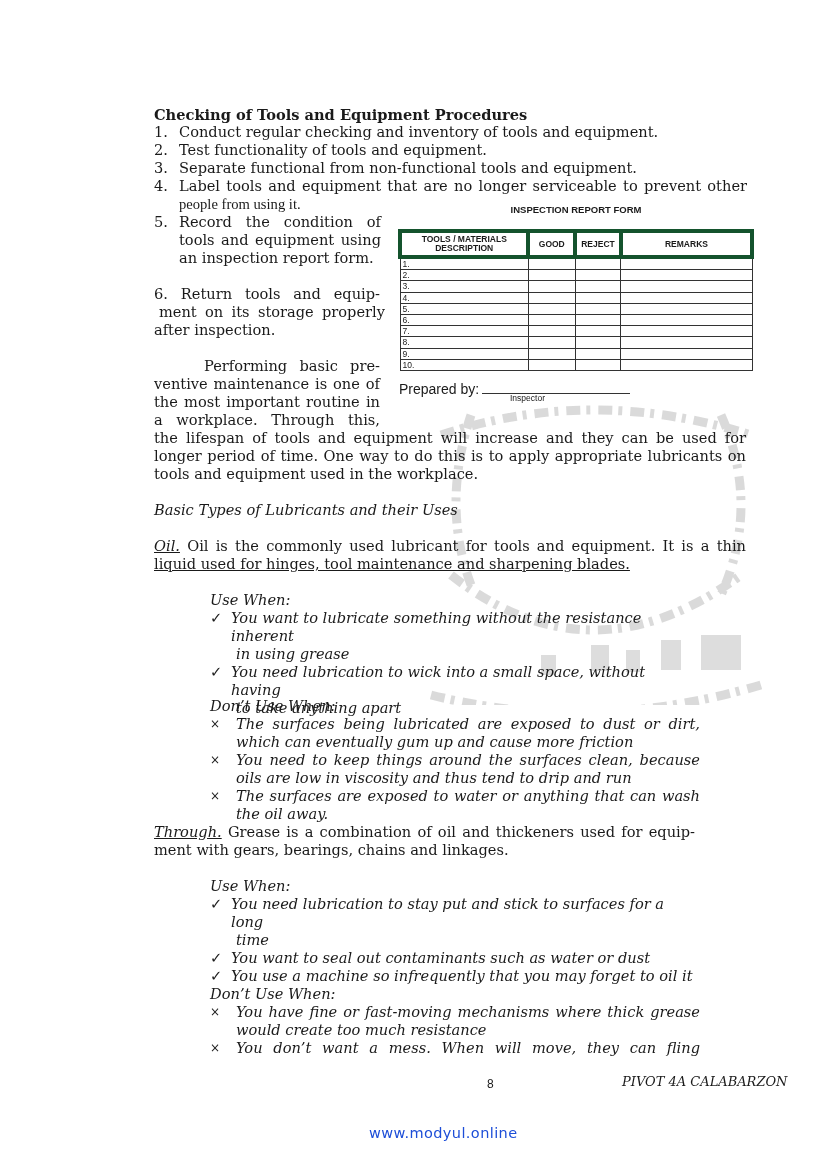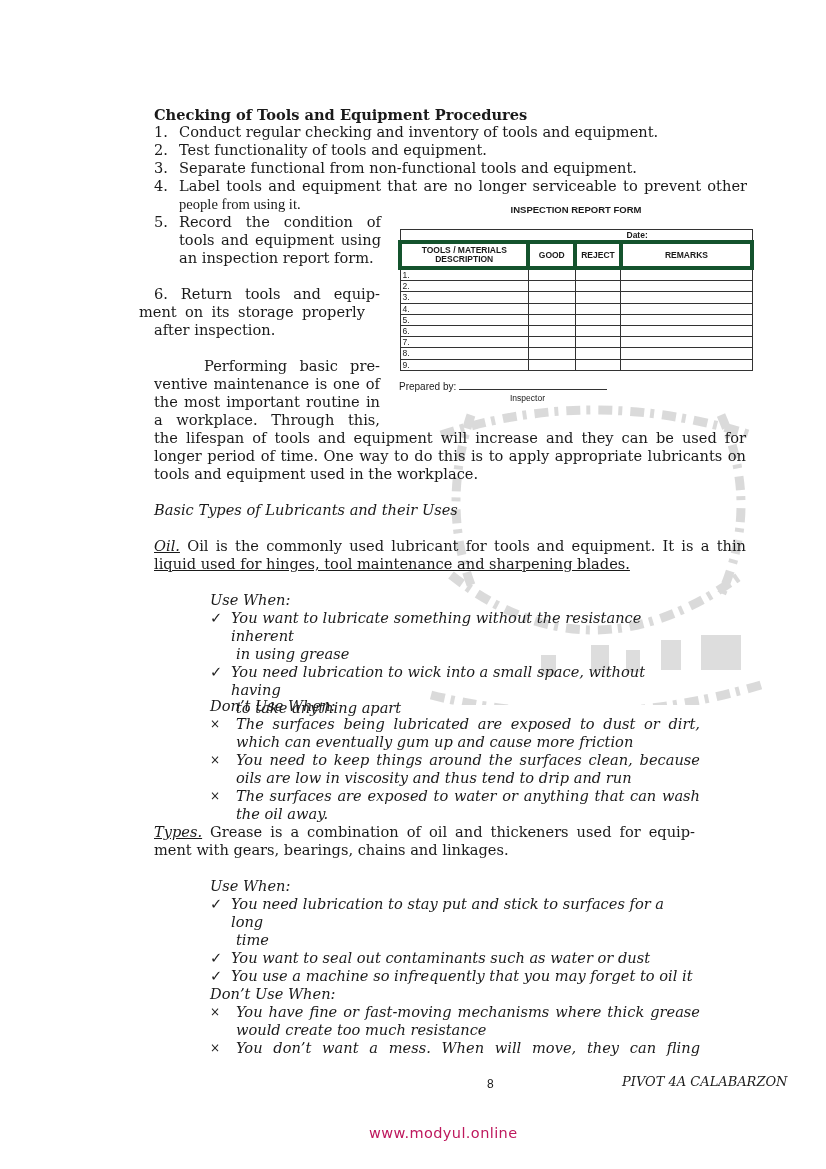--- a/index.html
+++ b/index.html
@@ -18,26 +18,26 @@
   .bl-item .mark { position: absolute; left: 0; top: 0; font-style: normal; width: 22px; }
   .xmark { font-size: 12px; }
   
   .form-title { position: absolute; left: 367px; top: 204px; width: 356px; text-align: center;
                 font-family: "Liberation Sans", sans-serif; font-weight: bold; font-size: 9.5px; }
   table.insp { position: absolute; left: 367px; top: 229px; width: 356px; border-collapse: collapse;
                font-family: "Liberation Sans", sans-serif; font-size: 8.5px; }
   table.insp td { border: 1px solid #333; padding: 0 2px; height: 10.2px; line-height: 10px; }
   table.insp td.date { text-align: left; padding-left: 226px; font-weight: bold; height: 10px; }
   table.insp th { border: 4px solid #14532d; font-weight: bold; font-size: 8.5px; height: 20px; line-height: 9px; }
-  .prep { position: absolute; left: 368px; top: 381px; font-family: "Liberation Sans", sans-serif; font-size: 10px; }
+  .prep { position: absolute; left: 368px; top: 381px; font-family: "Liberation Sans", sans-serif; font-size: 14px; }
   .prep .line { display: inline-block; width: 148px; border-bottom: 1px solid #333; margin-left: 3px; height: 8px; vertical-align: baseline; }
   .inspector { position: absolute; left: 479px; top: 393px; font-family: "Liberation Sans", sans-serif; font-size: 8.5px; }
   .pageno { position: absolute; left: 456px; top: 1077px; font-family: "Liberation Sans", sans-serif; font-size: 12px; }
   .footer-right { position: absolute; left: 591px; top: 1074px; font-style: italic; font-size: 13px; }
-  .site { position: absolute; left: 338px; top: 1125px; font-family: "DejaVu Sans", sans-serif; font-size: 14.5px; color: #be185d; letter-spacing: 0.4px; }
+  .site { position: absolute; left: 338px; top: 1125px; font-family: "DejaVu Sans", sans-serif; font-size: 14.5px; color: #1d4ed8; letter-spacing: 0.4px; }
 </style>
 </head>
 <body>
 
 <div class="page">
 
   <svg class="watermark" viewBox="0 0 360 310">
     <g fill="none" stroke="#bdbdbd" stroke-width="9" stroke-dasharray="14 6 4 8">
       <path d="M30 40 Q180 -10 340 40"></path>
       <path d="M20 300 Q180 340 350 290"></path>
@@ -63,35 +63,32 @@
     <span class="num">4.</span><span class="just" style="display:inline-block; width:568px;">Label tools and equipment that are no longer serviceable to prevent other</span>
   </div>
   <div class="txt" style="left:148px; top:195px;font-family:Liberation Serif, serif;">people from using it.</div>
 
   <div class="txt" style="left:123px; top:213px;">5.</div>
   <div class="txt just" style="left:148px; top:213px; width:202px;">Record the condition of</div>
   <div class="txt just" style="left:148px; top:231px; width:202px;">tools and equipment using</div>
   <div class="txt" style="left:148px; top:249px;">an inspection report form.</div>
 
   <div class="txt just" style="left:123px; top:285px; width:226px;">6. Return tools and equip-</div>
-  <div class="txt just" style="left:108px; top:303px; width:226px;">ment on its storage properly</div>
+  <div class="txt just" style="left:128px; top:303px; width:226px;">ment on its storage properly</div>
   <div class="txt" style="left:123px; top:321px;">after inspection.</div>
 
   <div class="form-title">INSPECTION REPORT FORM</div>
   <table class="insp">
     <colgroup>
         <col style="width:130px">
         <col style="width:47px">
         <col style="width:46px">
         <col style="width:133px">
       </colgroup>
     <tbody>
-        <tr>
-      <td colspan="4" class="date">Date:</td>
-    </tr>
     <tr>
       <th><span>TOOLS / MATERIALS</span><br><span>DESCRIPTION</span></th>
       <th>GOOD</th>
       <th>REJECT</th>
       <th>REMARKS</th>
     </tr>
     <tr>
           <td>1.</td>
           <td></td>
           <td></td>
@@ -134,20 +131,26 @@
           <td></td>
         </tr>
     <tr>
           <td>8.</td>
           <td></td>
           <td></td>
           <td></td>
         </tr>
     <tr>
           <td>9.</td>
+          <td></td>
+          <td></td>
+          <td></td>
+        </tr>
+    <tr>
+          <td>10.</td>
           <td></td>
           <td></td>
           <td></td>
         </tr>
   </tbody>
     </table>
   <div class="prep"><span>Prepared by:</span><span class="line"></span></div>
   <div class="inspector">Inspector</div>
 
   <div class="txt" style="left:173px; top:357px;"><span class="just" style="display:inline-block; width:176px;">Performing basic pre-</span></div>
@@ -169,21 +172,21 @@
     <div class="bl-item"><span class="mark">✓</span><span style="position:relative; left:-5px;">You need lubrication to wick into a small space, without having</span><br><span>to take anything apart</span></div>
   </div>
 
   <div class="txt ital" style="left:179px; top:697px;">Don’t Use When:</div>
   <div class="bullet-list" style="left:179px; top:715px; width:490px;">
     <div class="bl-item"><span class="mark xmark">×</span><span class="just" style="display:block;"> The surfaces being lubricated are exposed to dust or dirt,</span><span>which can eventually gum up and cause more friction</span></div>
     <div class="bl-item"><span class="mark xmark">×</span><span class="just" style="display:block;"> You need to keep things around the surfaces clean, because</span><span>oils are low in viscosity and thus tend to drip and run</span></div>
     <div class="bl-item"><span class="mark xmark">×</span><span class="just" style="display:block;">The surfaces are exposed to water or anything that can wash</span><span>the oil away.</span></div>
   </div>
 
-  <div class="txt just" style="left:123px; top:823px; width:541px;"><span class="ital u">Types.</span><span> Grease is a combination of oil and thickeners used for equip-</span></div>
+  <div class="txt just" style="left:123px; top:823px; width:541px;"><span class="ital u">Through.</span><span> Grease is a combination of oil and thickeners used for equip-</span></div>
   <div class="txt" style="left:123px; top:841px;">ment with gears, bearings, chains and linkages.</div>
 
   <div class="txt ital" style="left:179px; top:877px;">Use When:</div>
   <div class="bullet-list" style="left:179px; top:895px; width:490px;">
     <div class="bl-item"><span class="mark">✓</span><span style="position:relative; left:-5px;">You need lubrication to stay put and stick to surfaces for a long</span><br><span>time</span></div>
     <div class="bl-item"><span class="mark">✓</span><span style="position:relative; left:-5px;">You want to seal out contaminants such as water or dust</span></div>
     <div class="bl-item"><span class="mark">✓</span><span style="position:relative; left:-5px;">You use a machine so infrequently that you may forget to oil it</span></div>
   </div>
 
   <div class="txt ital" style="left:179px; top:985px;">Don’t Use When:</div>

